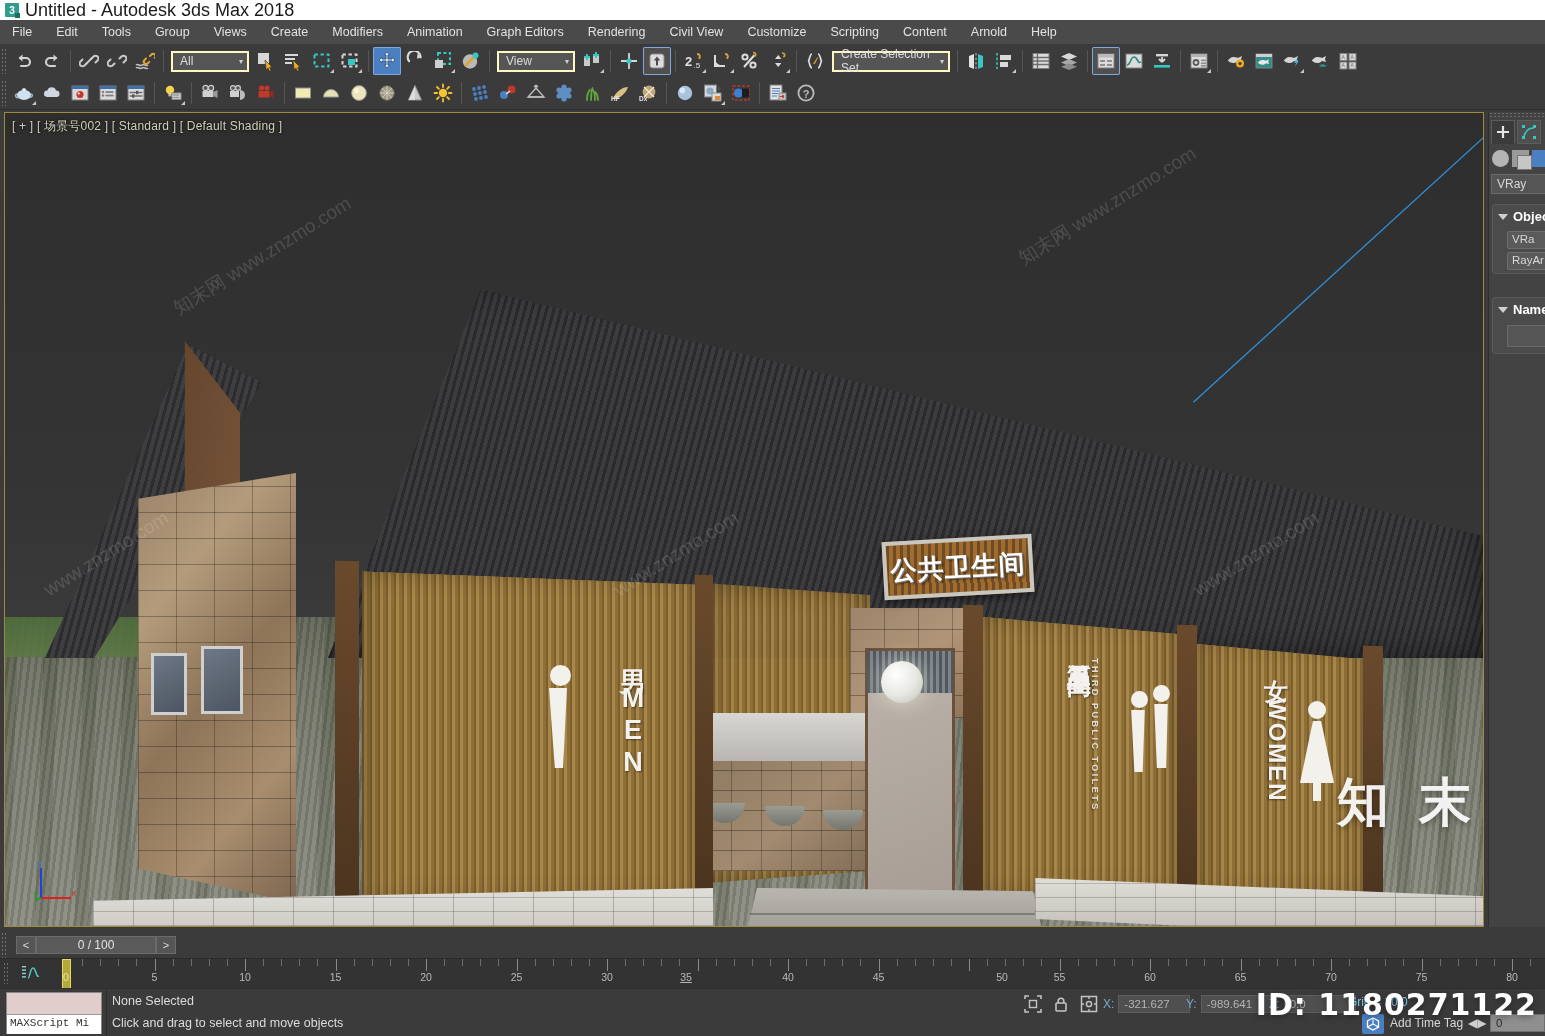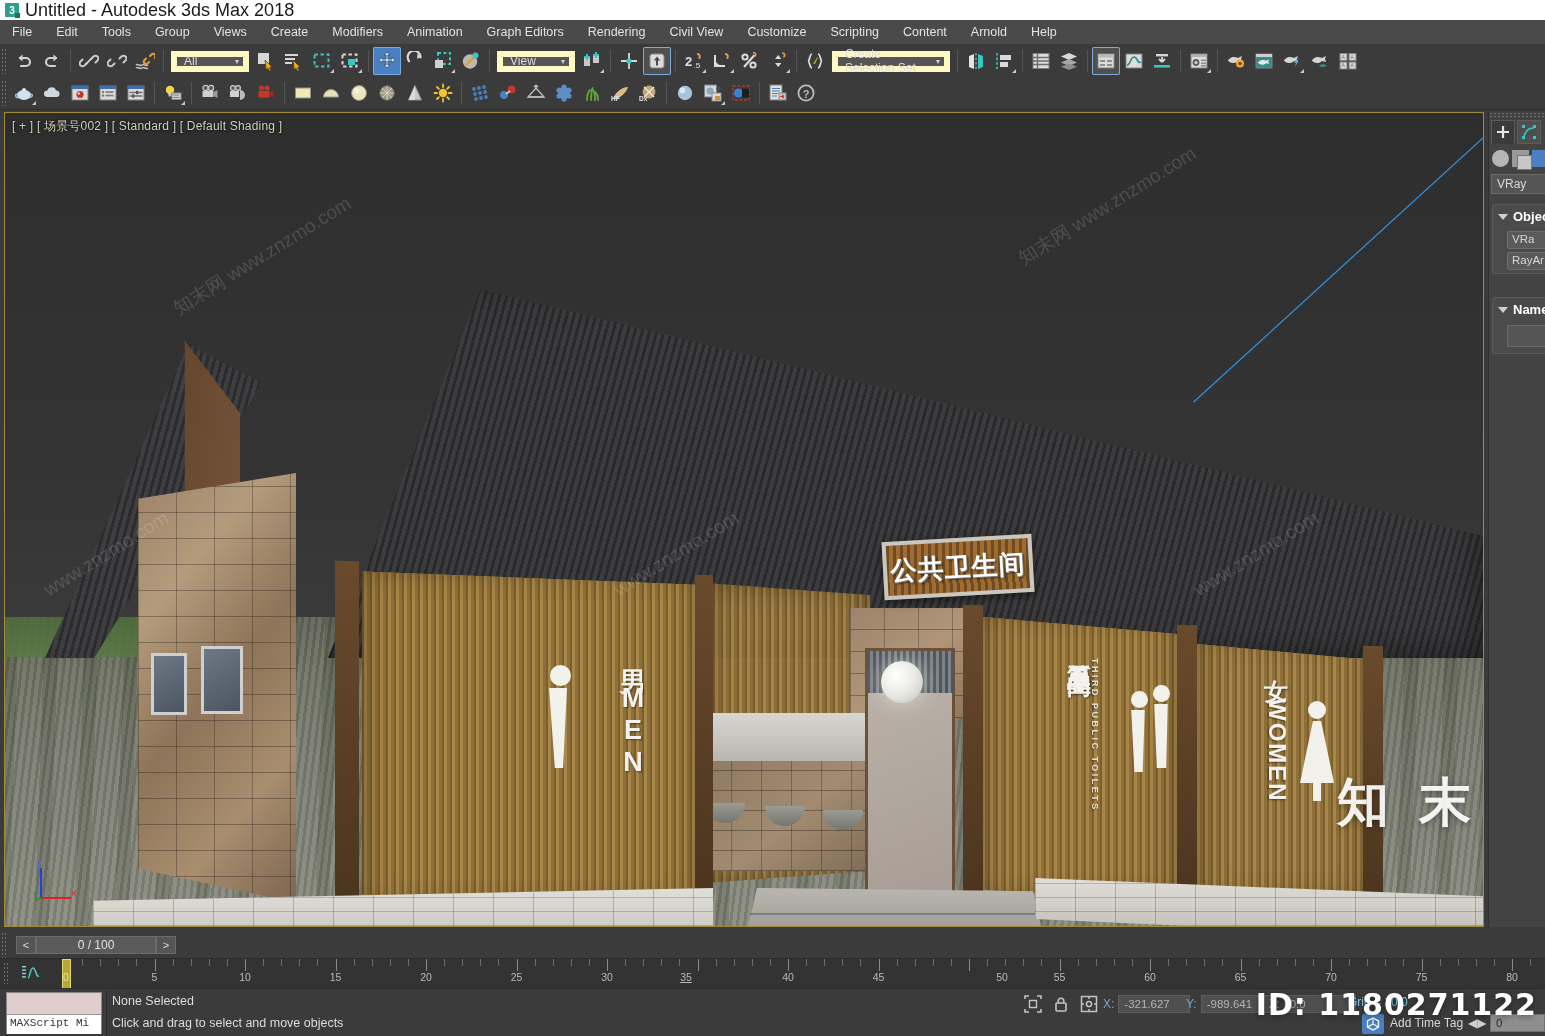--- a/index.html
+++ b/index.html
@@ -62,21 +62,21 @@
   }
   .tb-btn.active { background: #4a7fc1; box-shadow: inset 0 0 0 1px #7da9dc; }
   .tb-btn.framed { box-shadow: inset 0 0 0 1px #7da9dc; background:#4f4f4f; }
   .tb-btn.corner::after {
     content: ""; position: absolute; right: 2px; bottom: 2px;
     border-left: 4px solid transparent; border-bottom: 4px solid #c9c9c9;
   }
   .sep { width: 1px; height: 22px; background: #2b2b2b; margin: 0 4px;
          border-right: 1px solid #555; flex: none; }
   .tb-combo {
-    height: 21px; background: #555; border: 6px solid #fef9c3;
+    height: 21px; background: #555; border: 2px solid #fef9c3;
     color: #dcdcdc; font-size: 12px; display: flex; align-items: center;
     padding: 0 4px 0 7px; margin: 16px 3px; flex: none; cursor: default;
   }
   .tb-combo .cb-arrow {
     margin-left: auto; padding-left: 8px; font-size: 8px; color: #d0d0d0;
   }
   .tb-combo.w-all { width: 78px; }
   .tb-combo.w-view { width: 78px; }
   .tb-combo.w-selset { width: 118px; }
 

